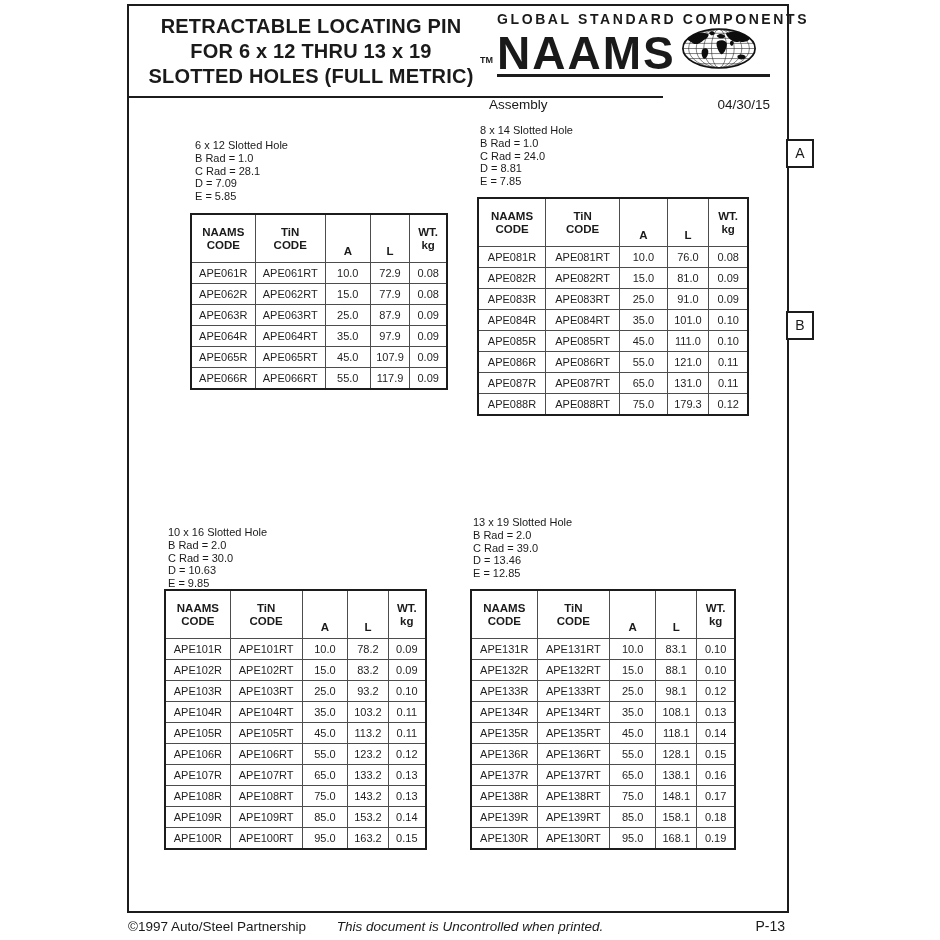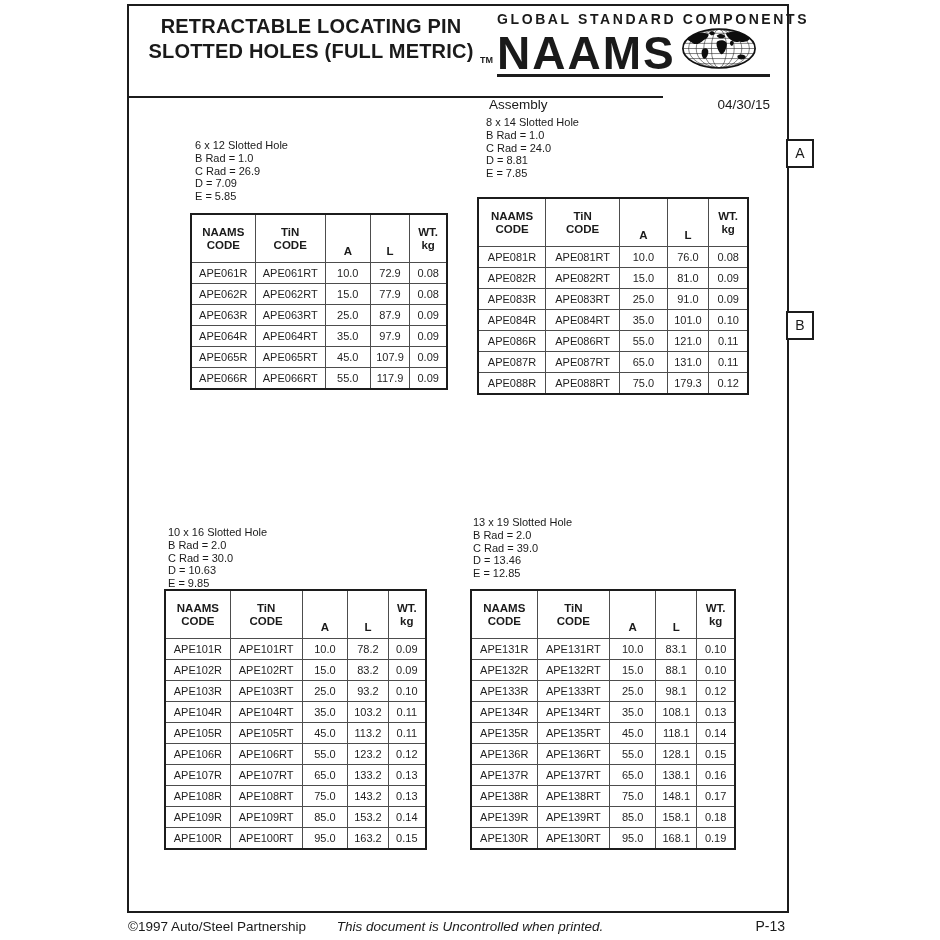--- a/index.html
+++ b/index.html
@@ -46,21 +46,21 @@
   .view-box {
     position:absolute; width:24px; height:25px;
     border:2px solid #1c1c1c; background:#fff;
     text-align:center; line-height:25px; font-size:14px; color:#1a1a1a;
   }
   #view-a { left:786px; top:139px; }
   #view-b { left:786px; top:311px; }
   
   .info { position:absolute; font-size:11px; line-height:12.8px; white-space:nowrap; }
   #info-1 { left:195px; top:139px; }
-  #info-2 { left:480px; top:116px;margin-left:6px; }
+  #info-2 { left:480px; top:124px; }
   #info-3 { left:168px; top:516px;margin-top:10px; }
   #info-4 { left:473px; top:516px; }
   
   .tbl-wrap { position:absolute; }
   #tbl-1 { left:190px; top:213px; width:258px; }
   #tbl-2 { left:477px; top:197px; width:272px; }
   #tbl-3 { left:164px; top:589px; width:263px; }
   #tbl-4 { left:470px; top:589px; width:266px; }
   table {
     border-collapse:collapse; width:100%; table-layout:fixed;
@@ -82,20 +82,21 @@
   .footer-page  { position:absolute; left:730px; top:918px; width:55px; text-align:right; font-size:14px; }
 </style>
 </head>
 <body>
 
 <div class="frame">
 
   <div class="header-band">
     <div class="doc-title">
       <div>RETRACTABLE LOCATING PIN</div>
+      <div>FOR 6 x 12 THRU 13 x 19</div>
       <div>SLOTTED HOLES (FULL METRIC)</div>
     </div>
 
     <div class="brand">
       <div class="brand-tagline">GLOBAL STANDARD COMPONENTS</div>
       <div class="brand-main">
         <span class="brand-tm">TM</span>
         <span class="brand-name">NAAMS</span>
         <span class="brand-globe">
           <svg width="76" height="43" viewBox="0 0 80 44" aria-hidden="true">
@@ -139,21 +140,21 @@
     </div>
   </div>
 </div>
 
 <div class="view-box" id="view-a">A</div>
 <div class="view-box" id="view-b">B</div>
 
 <div class="info" id="info-1">
   <div>6 x 12 Slotted Hole</div>
   <div>B Rad = 1.0</div>
-  <div>C Rad = 26.9</div>
+  <div>C Rad = 28.1</div>
   <div>D = 7.09</div>
   <div>E = 5.85</div>
 </div>
 <div class="tbl-wrap" id="tbl-1">
   <table>
     <colgroup>
         <col style="width:25%">
         <col style="width:27.5%">
         <col style="width:17.5%">
         <col style="width:15.5%">
@@ -273,20 +274,27 @@
         </tr>
 
         <tr>
           <td>APE084R</td>
           <td>APE084RT</td>
           <td>35.0</td>
           <td>101.0</td>
           <td>0.10</td>
         </tr>
 
+        <tr>
+          <td>APE085R</td>
+          <td>APE085RT</td>
+          <td>45.0</td>
+          <td>111.0</td>
+          <td>0.10</td>
+        </tr>
 
         <tr>
           <td>APE086R</td>
           <td>APE086RT</td>
           <td>55.0</td>
           <td>121.0</td>
           <td>0.11</td>
         </tr>
 
         <tr>

